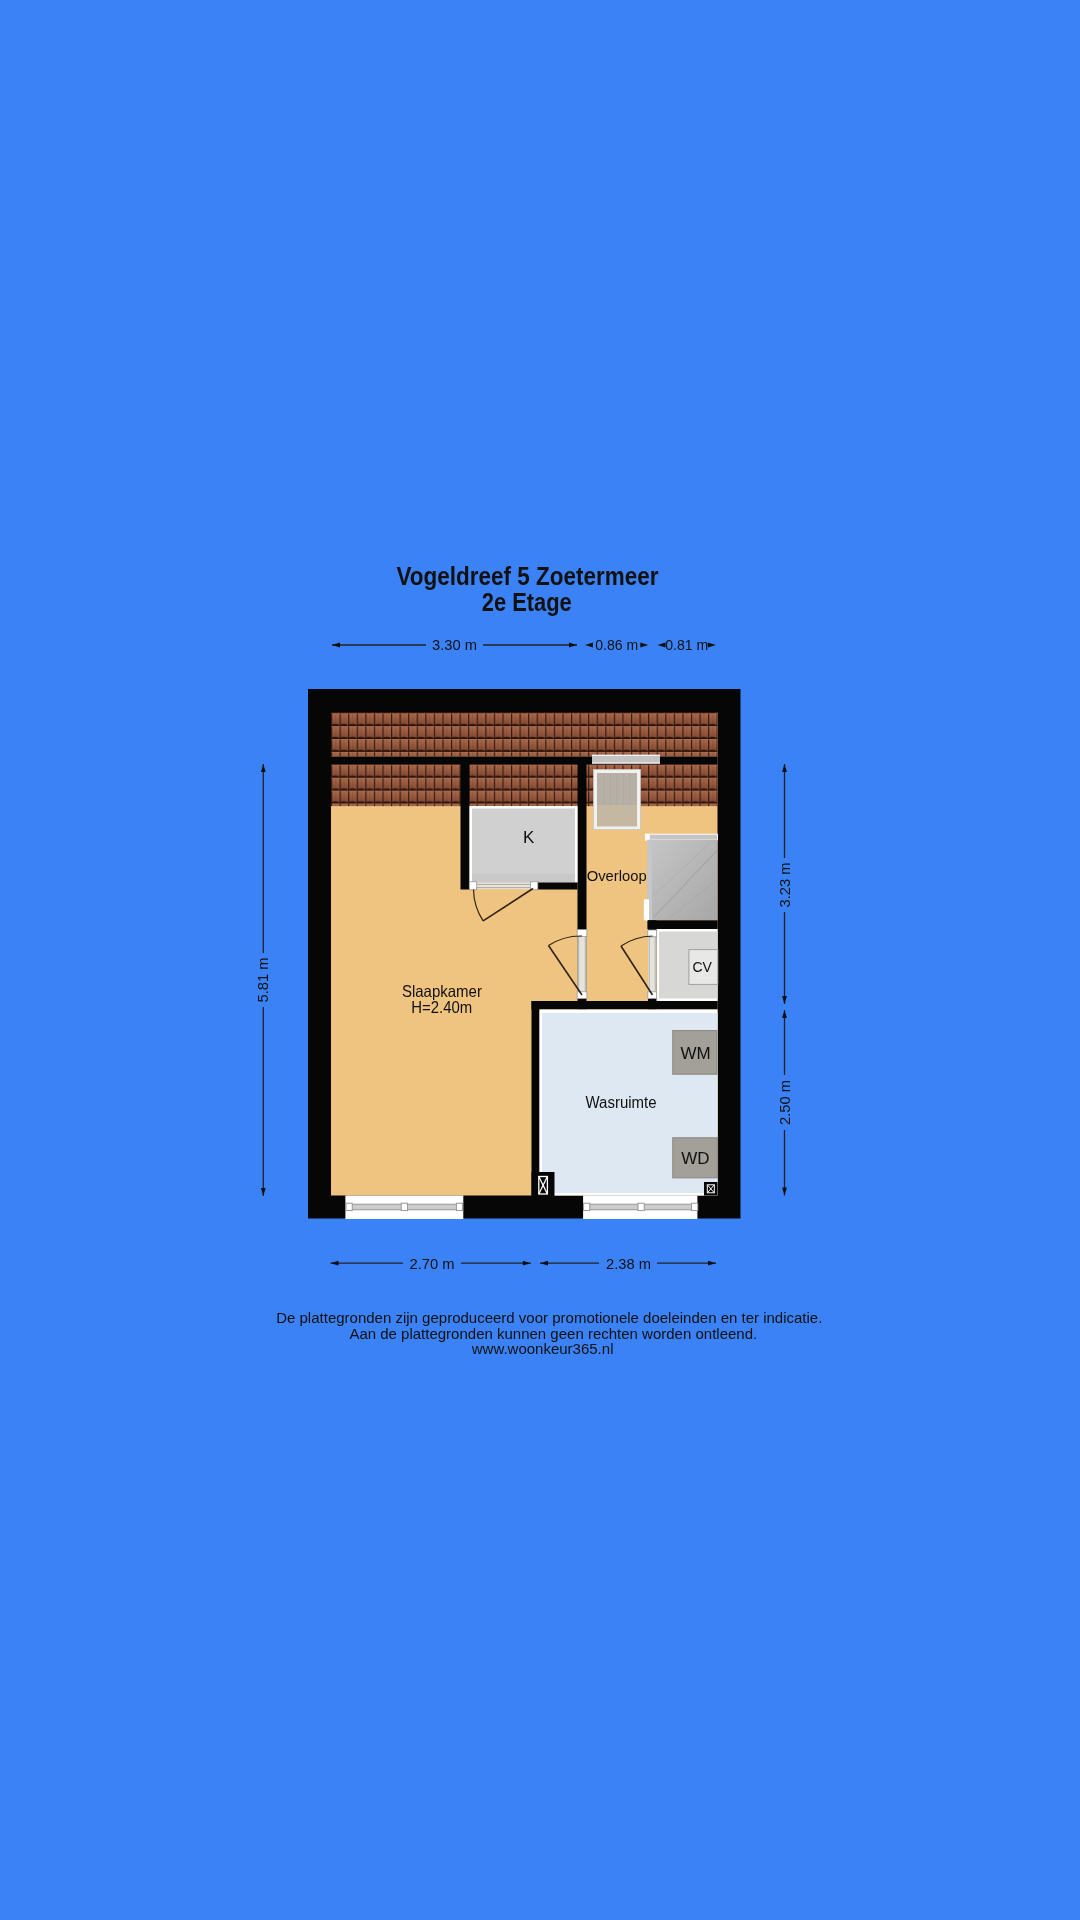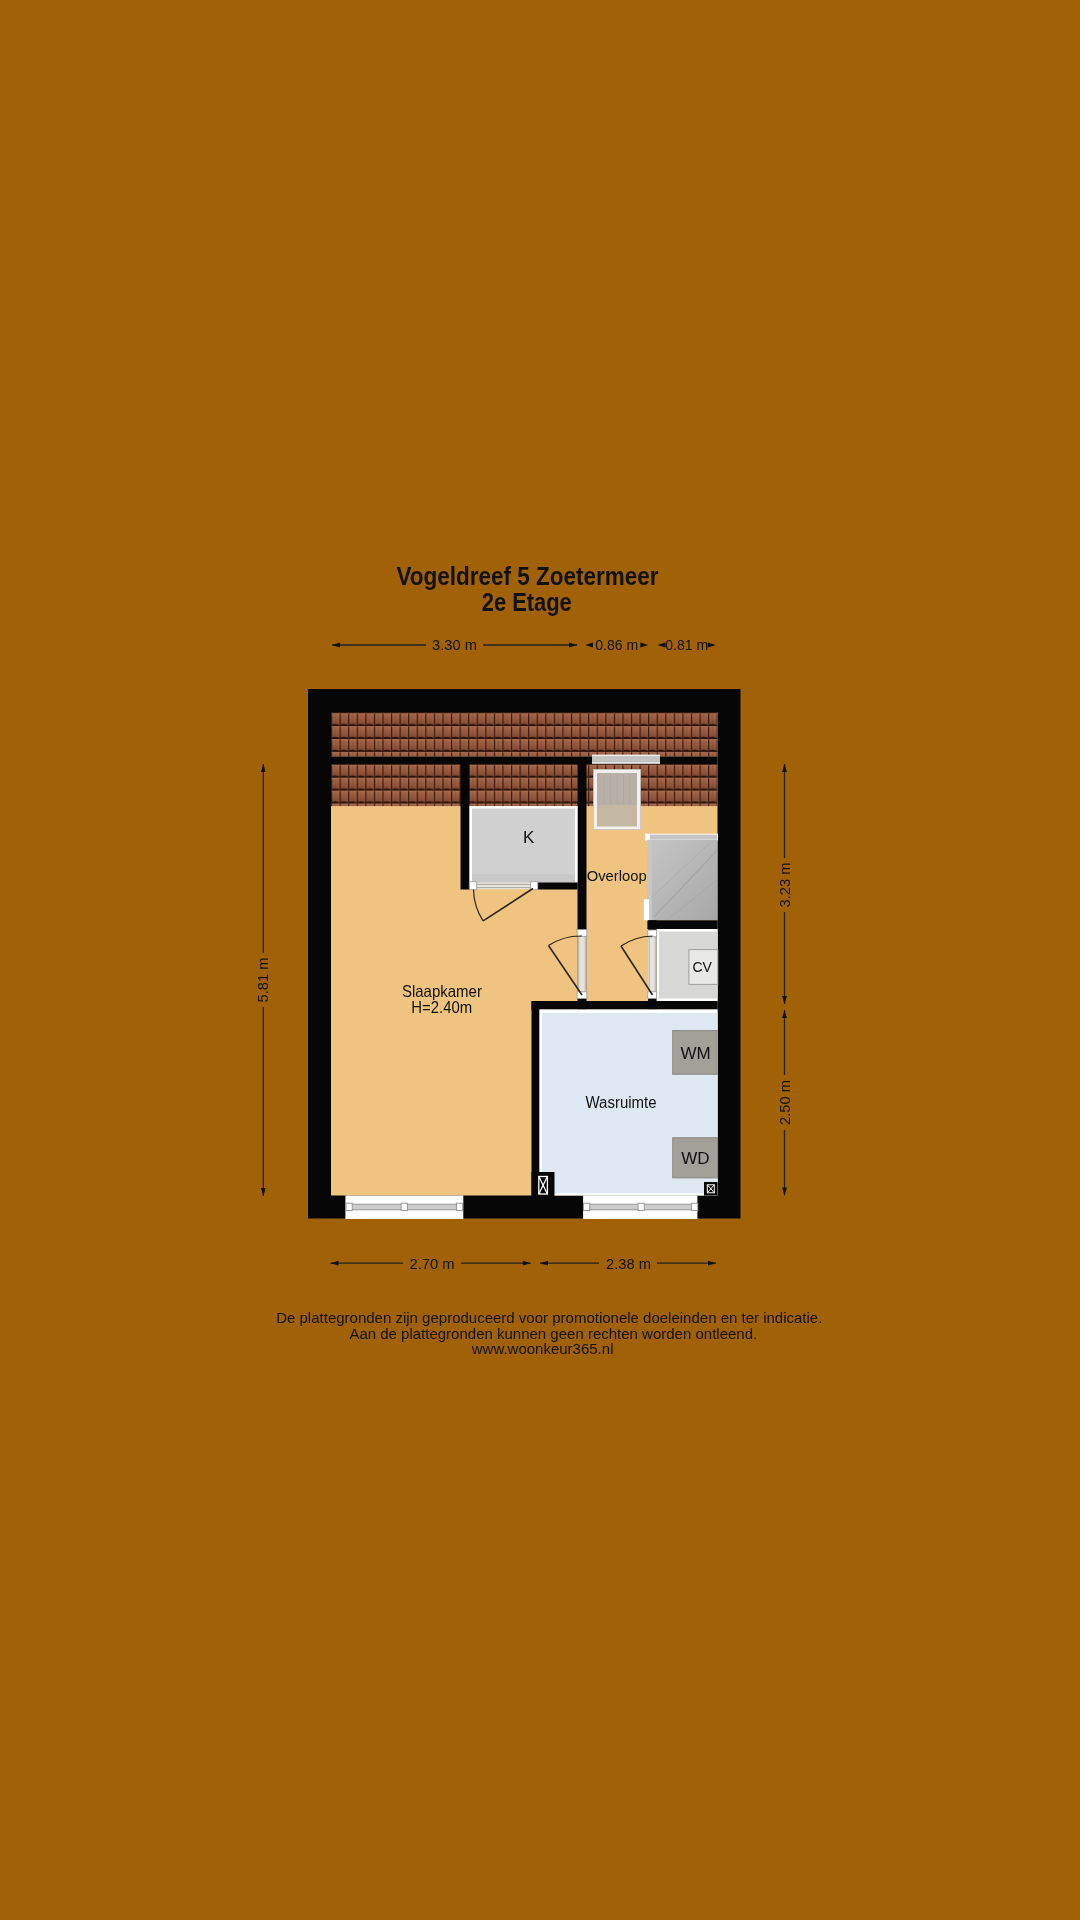--- a/index.html
+++ b/index.html
@@ -1,16 +1,16 @@
 <!DOCTYPE html>
 <html><head>
 <meta charset="utf-8">
 <style>
 html,body{margin:0;padding:0;background:#fff;}
-#page{position:relative;width:1080px;height:1920px;background:#a16207;overflow:hidden;font-family:"Liberation Sans",sans-serif;}
+#page{position:relative;width:1080px;height:1920px;background:#3b82f6;overflow:hidden;font-family:"Liberation Sans",sans-serif;}
 svg text{font-family:"Liberation Sans",sans-serif;fill:#111;}
 </style>
 </head>
 <body>
 <div id="page">
 <svg width="1080" height="1920" viewBox="0 0 1080 1920">
 <defs>
 <linearGradient id="tileG" x1="0" y1="0" x2="0" y2="1">
   <stop offset="0" stop-color="#a96a4e"></stop>
   <stop offset="0.55" stop-color="#93563c"></stop>

